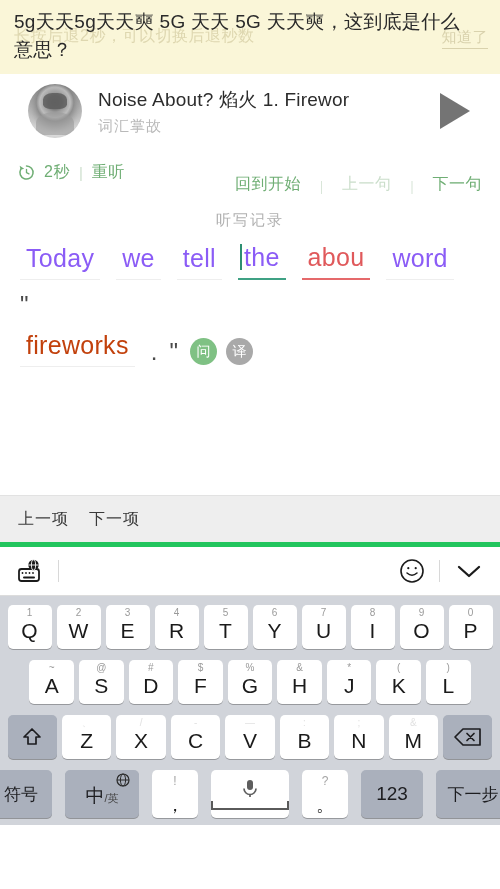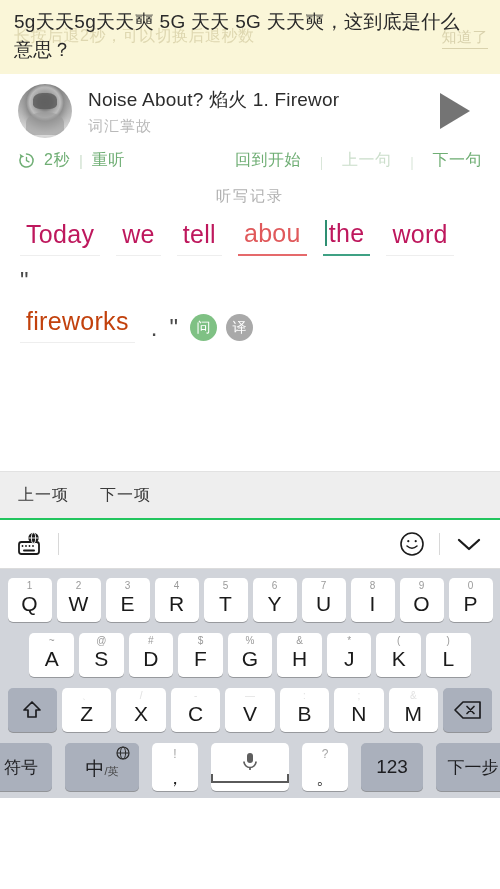--- a/index.html
+++ b/index.html
@@ -53,21 +53,21 @@
     z-index: 2;
     border-bottom: 1px solid #d9d2ad;
     padding-bottom: 1px;
     letter-spacing: 0.5px;
   }
 
   
   .player {
     display: flex;
     align-items: center;
-    padding: 10px 14px 6px 18px;
+    padding: 10px 14px 6px 28px;
     background: #fff;
   }
   .album-art {
     width: 54px;
     height: 54px;
     border-radius: 50%;
     flex: 0 0 54px;
     background:
       radial-gradient(circle at 50% 34%, #6e6e6e 0%, #7d7d7d 16%, #9d9d9d 22%, #bdbdbd 34%, #8f8f8f 42%, #b5b5b5 56%, #e3e3e3 72%, #f0f0f0 100%),
       #dcdcdc;
@@ -170,20 +170,21 @@
     padding-right: 2px;
     font-family: Liberation Serif, serif;
   }
   .ctl-link {
     font-size: 16px;
     color: #6fae74;
     letter-spacing: 0.5px;
   }
   .ctl-link.disabled {
     color: #cbdecb;
+    margin-top: 24px;
   }
 
   
   .dictation {
     background: #fff;
     padding: 6px 16px 0 16px;
   }
   .dictation-label {
     text-align: center;
     font-size: 15px;
@@ -192,21 +193,21 @@
     margin-bottom: 12px;
   }
   .word-row {
     display: flex;
     align-items: flex-end;
     flex-wrap: wrap;
     padding-left: 4px;
   }
   .word {
     font-size: 25px;
-    color: #be185d;
+    color: #8b5cf6;
     font-family: "Liberation Sans", "DejaVu Sans", sans-serif;
     border-bottom: 1.5px solid #eeeeee;
     padding: 0 6px 6px 6px;
     margin-right: 16px;
     margin-bottom: 10px;
     line-height: 30px;
     letter-spacing: 0.3px;
     position: relative;
     min-width: 14px;
   }
@@ -261,26 +262,26 @@
 
   .spacer-fill {
     background: #fff;
     flex: 1 1 auto;
   }
 
   
   .item-nav {
     background: #eeeeee;
     border-top: 1px solid #e2e2e2;
-    border-bottom: 2px solid #22c55e;
+    border-bottom: 5px solid #22c55e;
     display: flex;
     align-items: center;
     padding: 0 18px;
     height: 46px;
-    gap: 31px;
+    gap: 20px;
   }
   .item-nav-btn {
     font-size: 16px;
     color: #3a3a3a;
     letter-spacing: 1px;
   }
 
   
   .kb-toolbar {
     background: #ffffff;
@@ -455,22 +456,22 @@
   </div>
 </div>
 
 <div class="dictation">
   <div class="dictation-label">听写记录</div>
 
   <div class="word-row">
     <span class="word">Today</span>
     <span class="word">we</span>
     <span class="word">tell</span>
+    <span class="word active">the</span>
     <span class="word wrong">abou</span>
-    <span class="word active">the</span>
     <span class="word">word</span>
     <span class="punct">"</span>
   </div>
 
   <div class="word-row">
     <span class="word plain blank">fireworks</span>
     <span class="punct">.</span>
     <span class="punct">"</span>
     <span class="round-btn green">问</span>
     <span class="round-btn gray">译</span>

